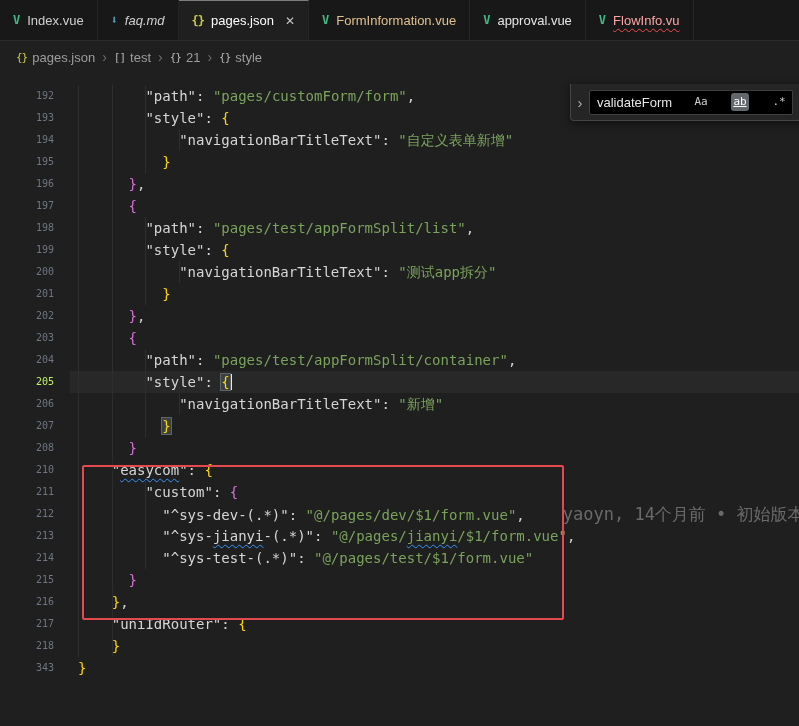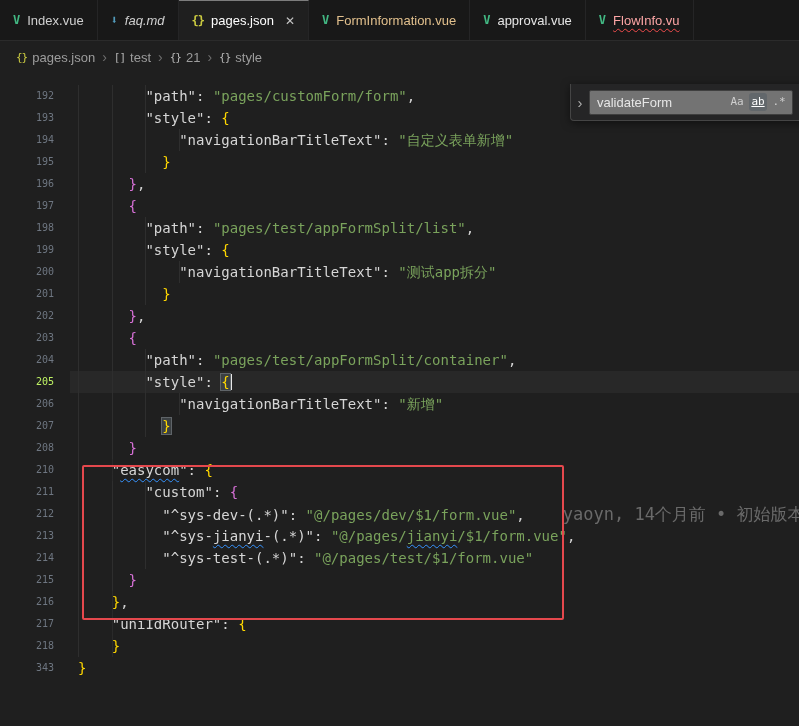--- a/index.html
+++ b/index.html
@@ -56,23 +56,23 @@
   .anno-box{position:absolute;left:82px;top:465px;width:478px;height:151px;
             border:2px solid #e5484d;border-radius:2px;pointer-events:none;z-index:4;}
 
   
   .find-widget{position:absolute;top:84px;left:570px;width:300px;height:36px;
                background:#252526;border:1px solid #454545;border-top:none;
                border-radius:0 0 4px 4px;box-shadow:0 2px 8px rgba(0,0,0,.5);
                display:flex;align-items:center;z-index:5;}
   .find-toggle{width:18px;text-align:center;color:#b0b0b0;font-size:15px;cursor:pointer;}
   .find-input{display:flex;align-items:center;height:25px;width:204px;box-sizing:border-box;
-              background:#737373;border:1px solid #3f3f3f;border-radius:2px;padding:0 4px 0 7px;}
+              background:#000000;border:1px solid #3f3f3f;border-radius:2px;padding:0 4px 0 7px;}
   .find-text{flex:1;color:#e6e6e6;font-size:13px;font-family:"Liberation Sans",sans-serif;}
-  .find-opts{display:flex;align-items:center;gap:3px;}
+  .find-opts{display:flex;align-items:center;gap:21px;}
   .opt{display:inline-block;min-width:18px;height:18px;line-height:18px;text-align:center;
        color:#cfcfcf;font-size:11px;border-radius:3px;font-family:"DejaVu Sans Mono",monospace;}
   .opt.on{background:#62676b;color:#ffffff;}
   .opt.ww{text-decoration:underline;}
 </style>
 </head>
 <body>
 
 <div class="screen">
 

